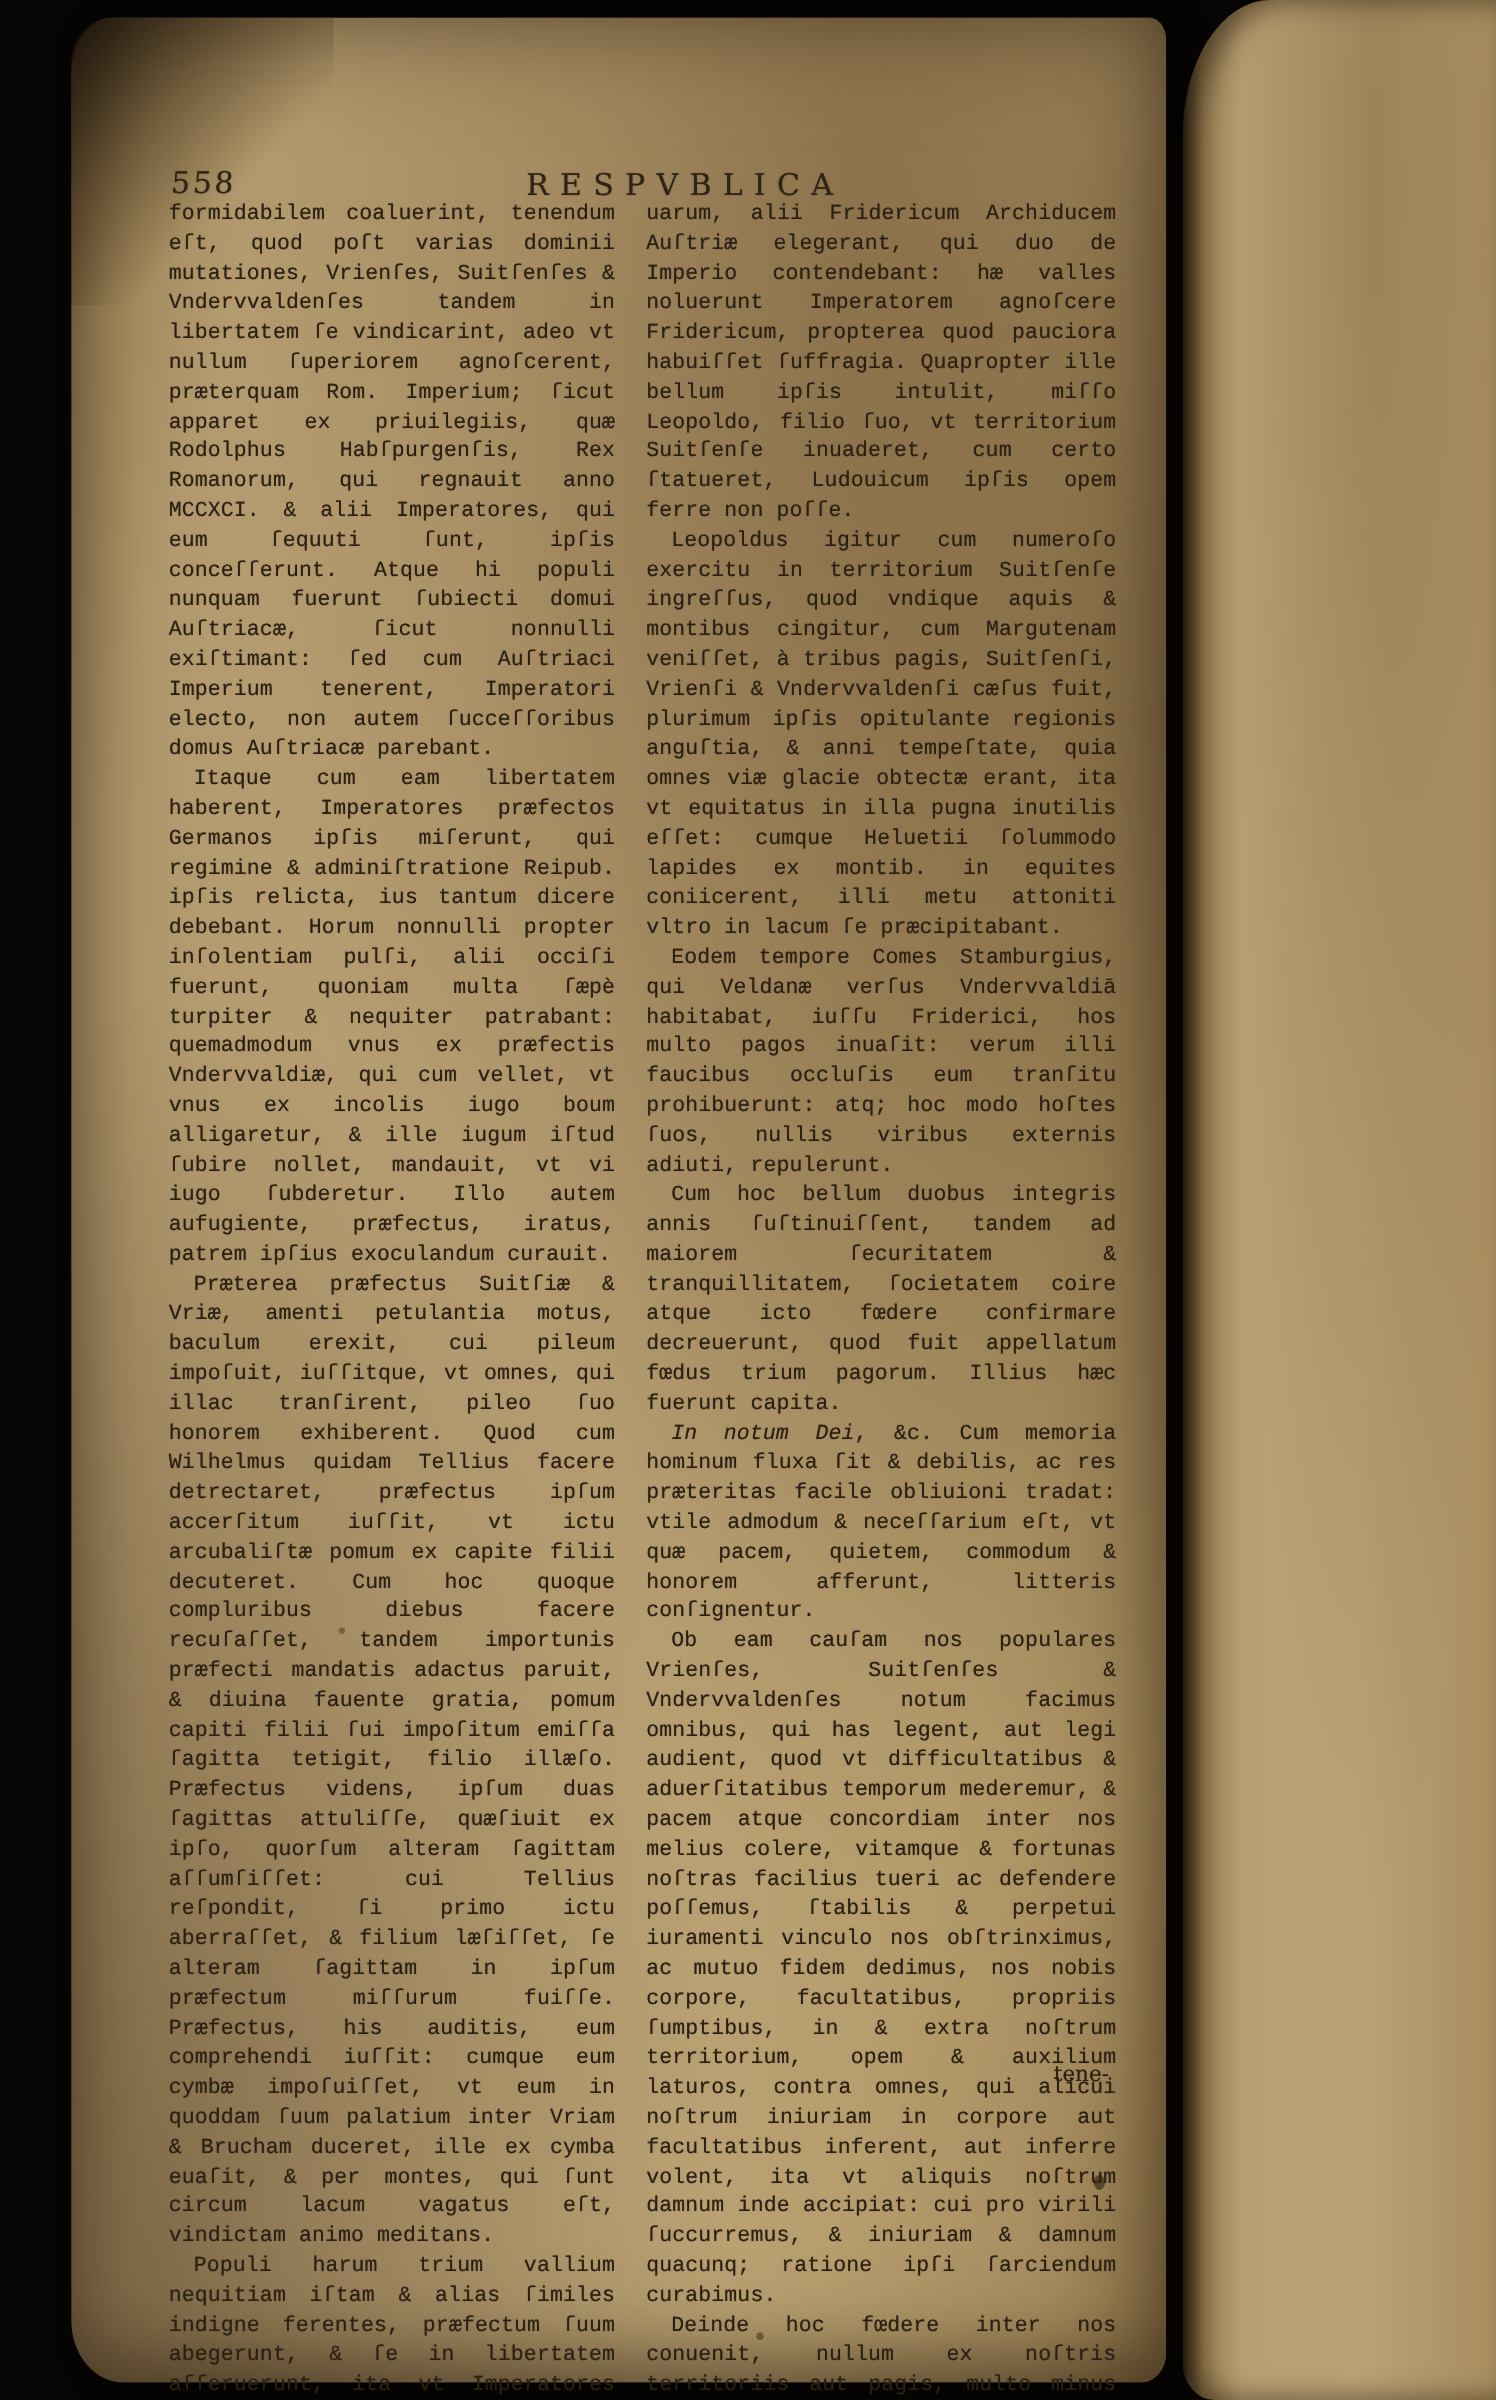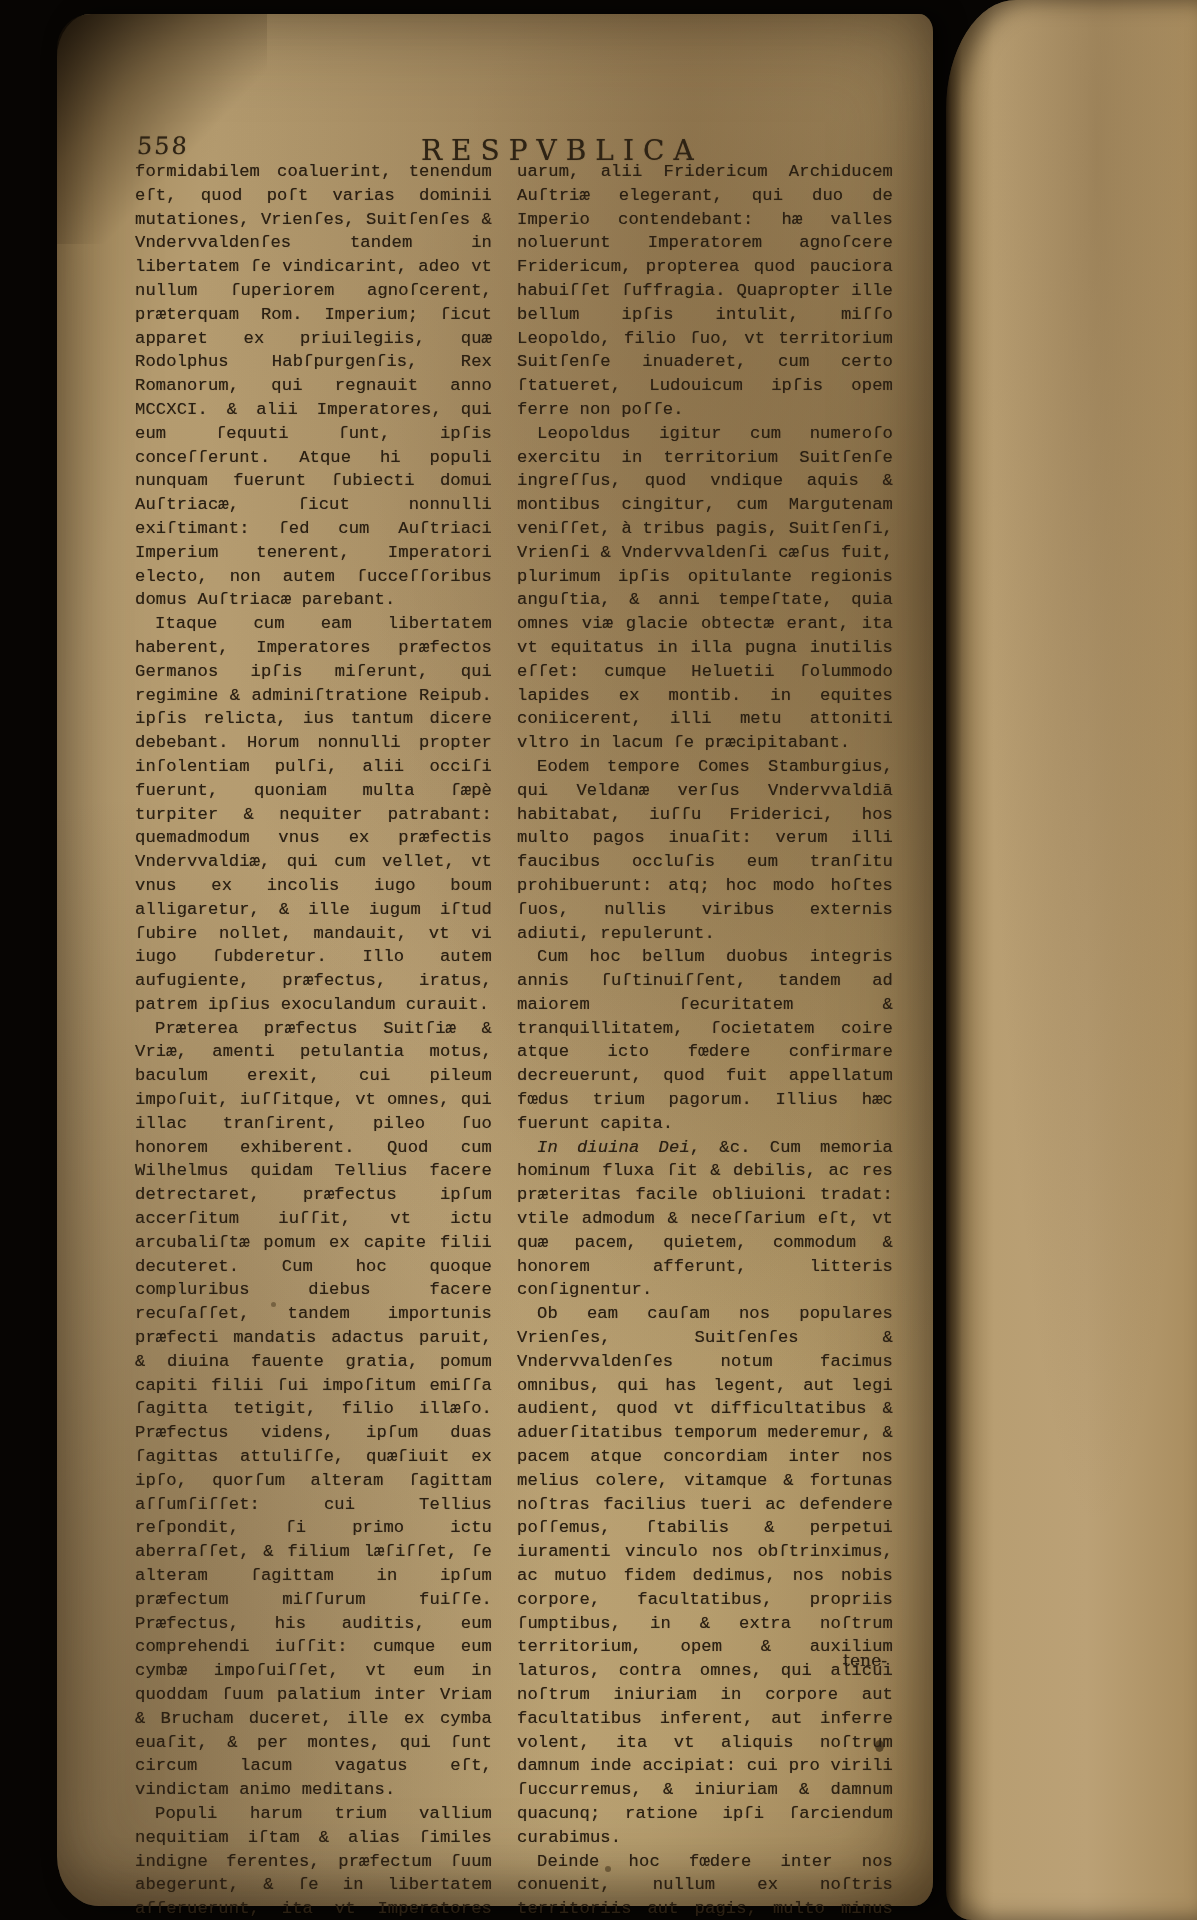--- a/index.html
+++ b/index.html
@@ -54,21 +54,21 @@
   
   .page-number {
     position: absolute; left: 80px; top: 118px;
     font-size: 24px; color: #2e2314;
     letter-spacing: 2px;
     transform: skewX(-4deg);
     text-shadow: 0 0 1px rgba(46,35,20,0.55);
   }
   .running-header {
     position: absolute; left: 364px; top: 120px;
-    font-size: 28px; color: #2e2314;
+    font-size: 24px; color: #2e2314;
     letter-spacing: 9px;
     text-shadow: 0 0 1px rgba(46,35,20,0.6);
   }
   .col {
     position: absolute; top: 146px;
     text-align: justify;
     font-size: 17.2px;
     line-height: 23.8px;
     letter-spacing: 0.1px;
     color: #2b2013;
@@ -104,21 +104,21 @@
         <p class="para indent">Itaque cum eam libertatem haberent, Imperatores præfectos Germanos ipſis miſerunt, qui regimine &amp; adminiſtratione Reipub. ipſis relicta, ius tantum dicere debebant. Horum nonnulli propter inſolentiam pulſi, alii occiſi fuerunt, quoniam multa ſæpè turpiter &amp; nequiter patrabant: quemadmodum vnus ex præfectis Vndervvaldiæ, qui cum vellet, vt vnus ex incolis iugo boum alligaretur, &amp; ille iugum iſtud ſubire nollet, mandauit, vt vi iugo ſubderetur. Illo autem aufugiente, præfectus, iratus, patrem ipſius exoculandum curauit.</p>
         <p class="para indent">Præterea præfectus Suitſiæ &amp; Vriæ, amenti petulantia motus, baculum erexit, cui pileum impoſuit, iuſſitque, vt omnes, qui illac tranſirent, pileo ſuo honorem exhiberent. Quod cum Wilhelmus quidam Tellius facere detrectaret, præfectus ipſum accerſitum iuſſit, vt ictu arcubaliſtæ pomum ex capite filii decuteret. Cum hoc quoque compluribus diebus facere recuſaſſet, tandem importunis præfecti mandatis adactus paruit, &amp; diuina fauente gratia, pomum capiti filii ſui impoſitum emiſſa ſagitta tetigit, filio illæſo. Præfectus videns, ipſum duas ſagittas attuliſſe, quæſiuit ex ipſo, quorſum alteram ſagittam aſſumſiſſet: cui Tellius reſpondit, ſi primo ictu aberraſſet, &amp; filium læſiſſet, ſe alteram ſagittam in ipſum præfectum miſſurum fuiſſe. Præfectus, his auditis, eum comprehendi iuſſit: cumque eum cymbæ impoſuiſſet, vt eum in quoddam ſuum palatium inter Vriam &amp; Brucham duceret, ille ex cymba euaſit, &amp; per montes, qui ſunt circum lacum vagatus eſt, vindictam animo meditans.</p>
         <p class="para indent">Populi harum trium vallium nequitiam iſtam &amp; alias ſimiles indigne ferentes, præfectum ſuum abegerunt, &amp; ſe in libertatem aſſeruerunt, ita vt Imperatores poſtea iudices tantum ciuiles ipſis mitterent, quos non aliunde, quam ex ipſorum territorio eligebant.</p>
         <p class="para indent">Anno MDXIV. Imperio factionibus ſciſſo, quoniam pars Electorum Ludouicum Ba-</p>
       </div>
     <div class="col col-right">
         <p class="para">uarum, alii Fridericum Archiducem Auſtriæ elegerant, qui duo de Imperio contendebant: hæ valles noluerunt Imperatorem agnoſcere Fridericum, propterea quod pauciora habuiſſet ſuffragia. Quapropter ille bellum ipſis intulit, miſſo Leopoldo, filio ſuo, vt territorium Suitſenſe inuaderet, cum certo ſtatueret, Ludouicum ipſis opem ferre non poſſe.</p>
         <p class="para indent">Leopoldus igitur cum numeroſo exercitu in territorium Suitſenſe ingreſſus, quod vndique aquis &amp; montibus cingitur, cum Margutenam veniſſet, à tribus pagis, Suitſenſi, Vrienſi &amp; Vndervvaldenſi cæſus fuit, plurimum ipſis opitulante regionis anguſtia, &amp; anni tempeſtate, quia omnes viæ glacie obtectæ erant, ita vt equitatus in illa pugna inutilis eſſet: cumque Heluetii ſolummodo lapides ex montib. in equites coniicerent, illi metu attoniti vltro in lacum ſe præcipitabant.</p>
         <p class="para indent">Eodem tempore Comes Stamburgius, qui Veldanæ verſus Vndervvaldiā habitabat, iuſſu Friderici, hos multo pagos inuaſit: verum illi faucibus occluſis eum tranſitu prohibuerunt: atq; hoc modo hoſtes ſuos, nullis viribus externis adiuti, repulerunt.</p>
         <p class="para indent">Cum hoc bellum duobus integris annis ſuſtinuiſſent, tandem ad maiorem ſecuritatem &amp; tranquillitatem, ſocietatem coire atque icto fœdere confirmare decreuerunt, quod fuit appellatum fœdus trium pagorum. Illius hæc fuerunt capita.</p>
-        <p class="para indent"><i>In diuina Dei</i>, &amp;c. Cum memoria hominum fluxa ſit &amp; debilis, ac res præteritas facile obliuioni tradat: vtile admodum &amp; neceſſarium eſt, vt quæ pacem, quietem, commodum &amp; honorem afferunt, litteris conſignentur.</p>
+        <p class="para indent"><i>In notum Dei</i>, &amp;c. Cum memoria hominum fluxa ſit &amp; debilis, ac res præteritas facile obliuioni tradat: vtile admodum &amp; neceſſarium eſt, vt quæ pacem, quietem, commodum &amp; honorem afferunt, litteris conſignentur.</p>
         <p class="para indent">Ob eam cauſam nos populares Vrienſes, Suitſenſes &amp; Vndervvaldenſes notum facimus omnibus, qui has legent, aut legi audient, quod vt difficultatibus &amp; aduerſitatibus temporum mederemur, &amp; pacem atque concordiam inter nos melius colere, vitamque &amp; fortunas noſtras facilius tueri ac defendere poſſemus, ſtabilis &amp; perpetui iuramenti vinculo nos obſtrinximus, ac mutuo fidem dedimus, nos nobis corpore, facultatibus, propriis ſumptibus, in &amp; extra noſtrum territorium, opem &amp; auxilium laturos, contra omnes, qui alicui noſtrum iniuriam in corpore aut facultatibus inferent, aut inferre volent, ita vt aliquis noſtrum damnum inde accipiat: cui pro virili ſuccurremus, &amp; iniuriam &amp; damnum quacunq; ratione ipſi ſarciendum curabimus.</p>
         <p class="para indent">Deinde hoc fœdere inter nos conuenit, nullum ex noſtris territoriis aut pagis, multo minus vllum ex nobis priuatim dominium aliud quod ſibi vindicaturum, aut dominum recepturum, ſine voluntate &amp; conſilio aliorum: ſed vnumquemque ( ſiue ſit mas aut fœmina ) vero ſuo domino aut Senatui in iis, quæ ipſi præſtare</p>
       </div>
 
     <span class="catchword">tene-</span>
   </div>
 
   <div class="page-edge-right"></div>
 </div>
 

